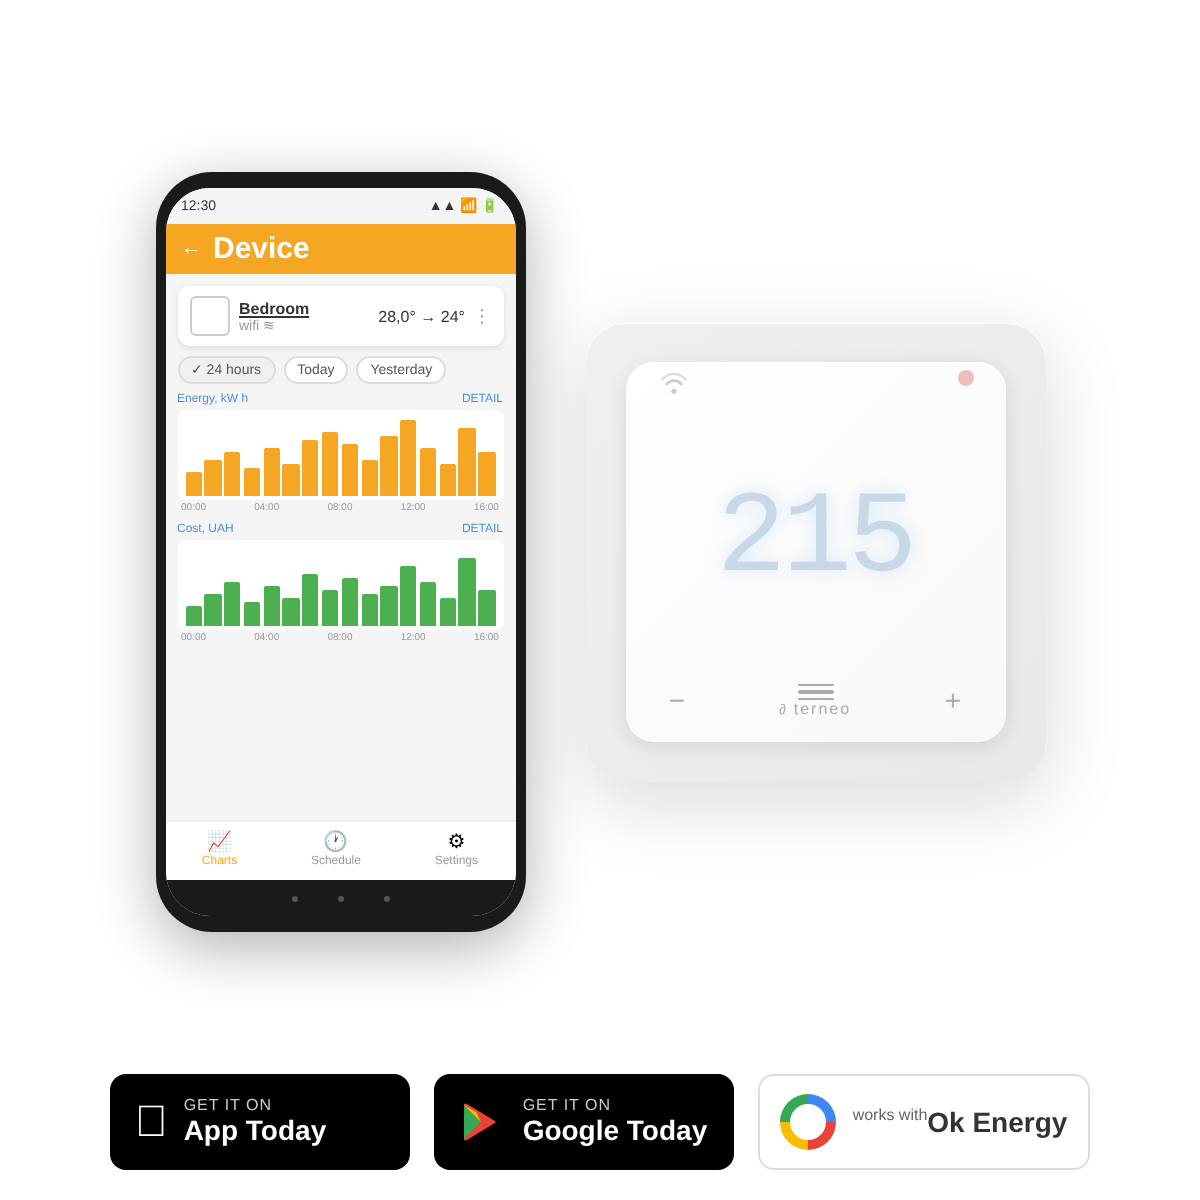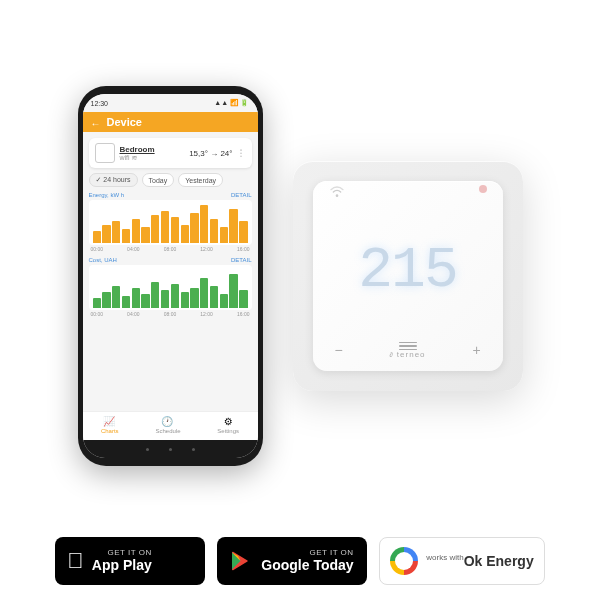--- a/index.html
+++ b/index.html
@@ -64,21 +64,21 @@
       display: flex;
       align-items: center;
       gap: 6px;
     }
     .phone-header-back {
       color: white;
       font-size: 10px;
     }
     .phone-header-title {
       color: white;
-      font-size: 11px;
+      font-size: 15px;
       font-weight: 600;
     }
     .phone-body {
       background: #f5f5f5;
       flex: 1;
       padding: 6px;
       overflow: hidden;
     }
     .device-row {
       display: flex;
@@ -321,21 +321,20 @@
     }
     .store-btn-text {
       display: flex;
       flex-direction: column;
     }
     .store-btn-get {
       font-size: 8px;
       color: #ccc;
       text-transform: uppercase;
       letter-spacing: 0.5px;
-      text-align: right;
     }
     .store-btn-name {
       font-size: 14px;
       color: white;
       font-weight: 600;
       line-height: 1.2;
     }
     .google-play-icon {
       width: 24px;
       height: 24px;
@@ -402,21 +401,21 @@
 
       <div class="phone-body">
 
         <div class="device-row">
           <div class="device-icon"></div>
           <div class="device-info">
             <div class="device-name">Bedroom</div>
             <div class="device-status">wifi  ≋</div>
           </div>
           <div class="device-temp">
-            <span>15,3°</span>
+            <span>28,0°</span>
             <span>→</span>
             <span>24°</span>
           </div>
           <span style="font-size:9px;color:#999;margin-left:4px;">⋮</span>
         </div>
 
         <div class="filter-row">
           <button class="filter-btn active">✓ 24 hours</button>
           <button class="filter-btn">Today</button>
           <button class="filter-btn">Yesterday</button>
@@ -540,21 +539,21 @@
     </div>
   </div>
 </div>
 
 <div class="store-buttons">
 
   <div class="store-btn">
     <span class="store-btn-icon"></span>
     <div class="store-btn-text">
       <span class="store-btn-get">GET IT ON</span>
-      <span class="store-btn-name">App Play</span>
+      <span class="store-btn-name">App Today</span>
     </div>
   </div>
 
   <div class="store-btn">
     <svg class="google-play-icon" viewBox="0 0 24 24">
       <path d="M3 20.5v-17c0-.83 1-.97 1.47-.47l14 8.5c.43.26.43.68 0 .94l-14 8.5C3.97 21.47 3 21.33 3 20.5z" fill="#EA4335"></path>
       <path d="M3 3.5l8.5 8.5L3 20.5V3.5z" fill="#4285F4"></path>
       <path d="M3 3.5l8.5 8.5-2.5 2.5L3 20.5V3.5z" fill="#34A853"></path>
       <path d="M11.5 12L3 3.5l6 3.5 2.5 5z" fill="#FBBC05"></path>
       <path d="M3 20.5l8.5-8.5 2.5 2.5-5 3z" fill="#EA4335"></path>

